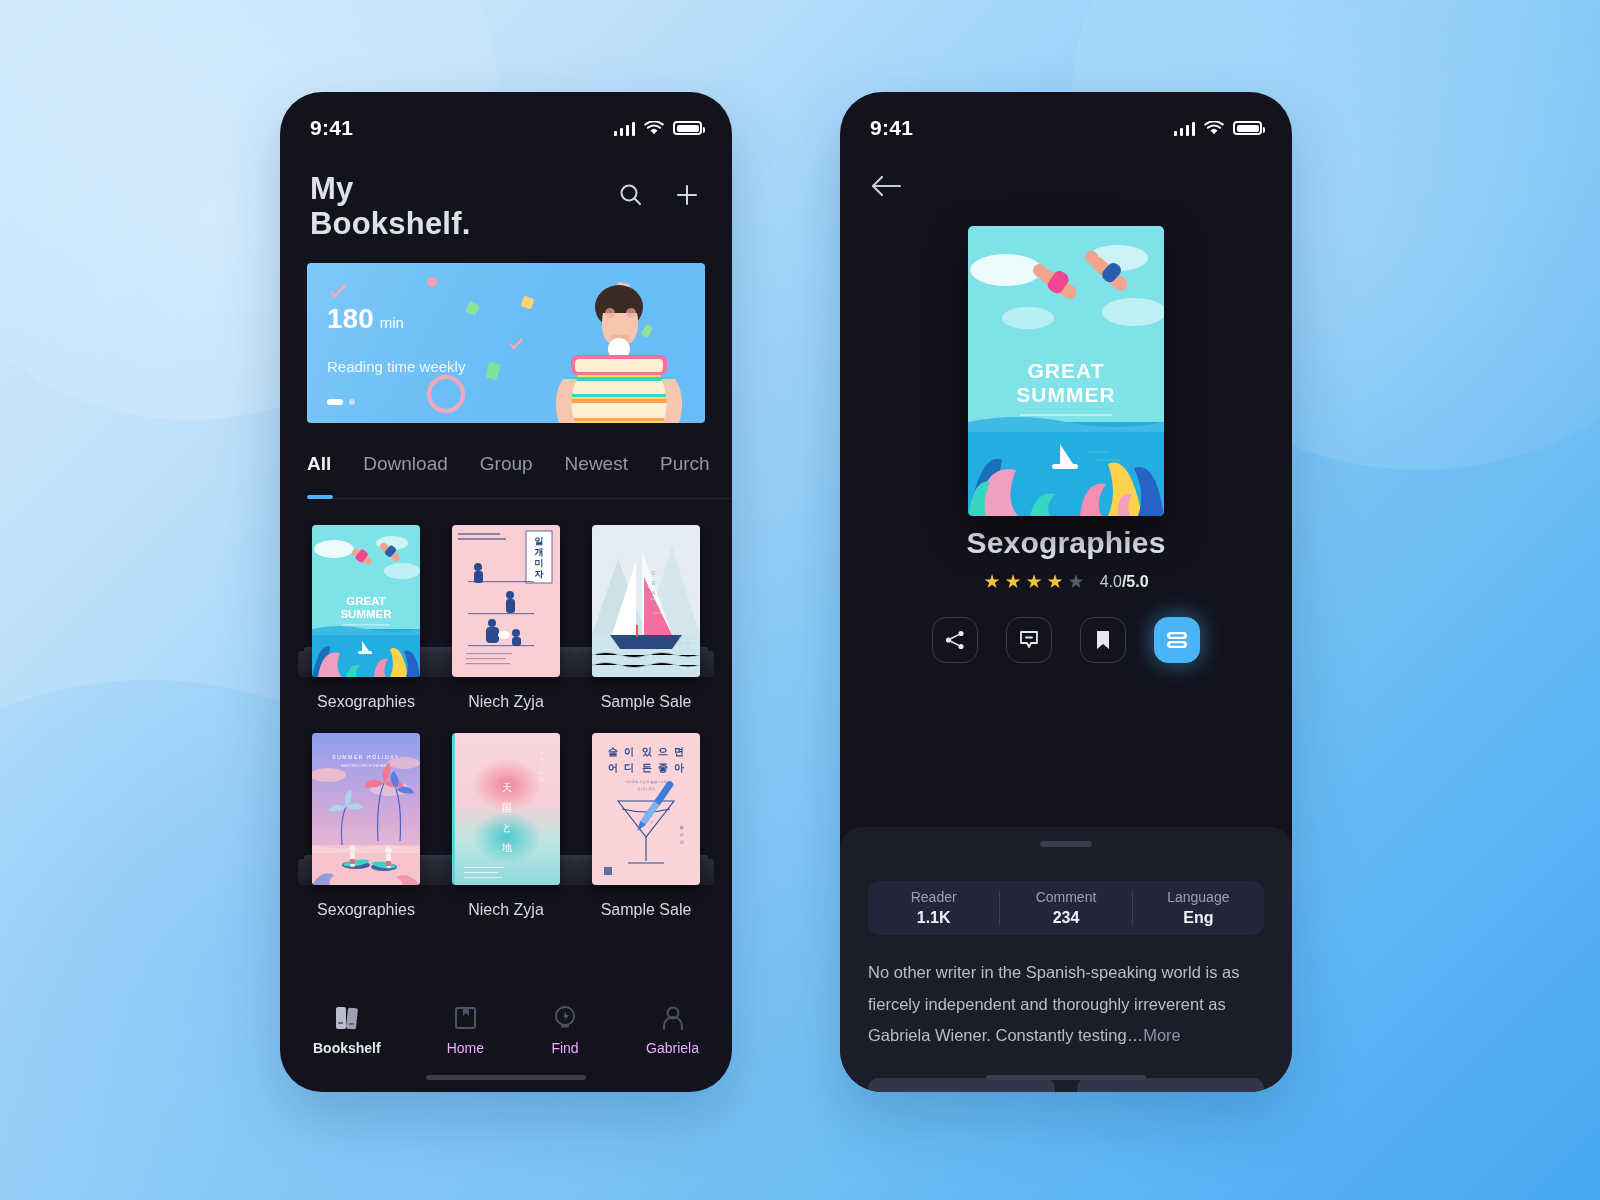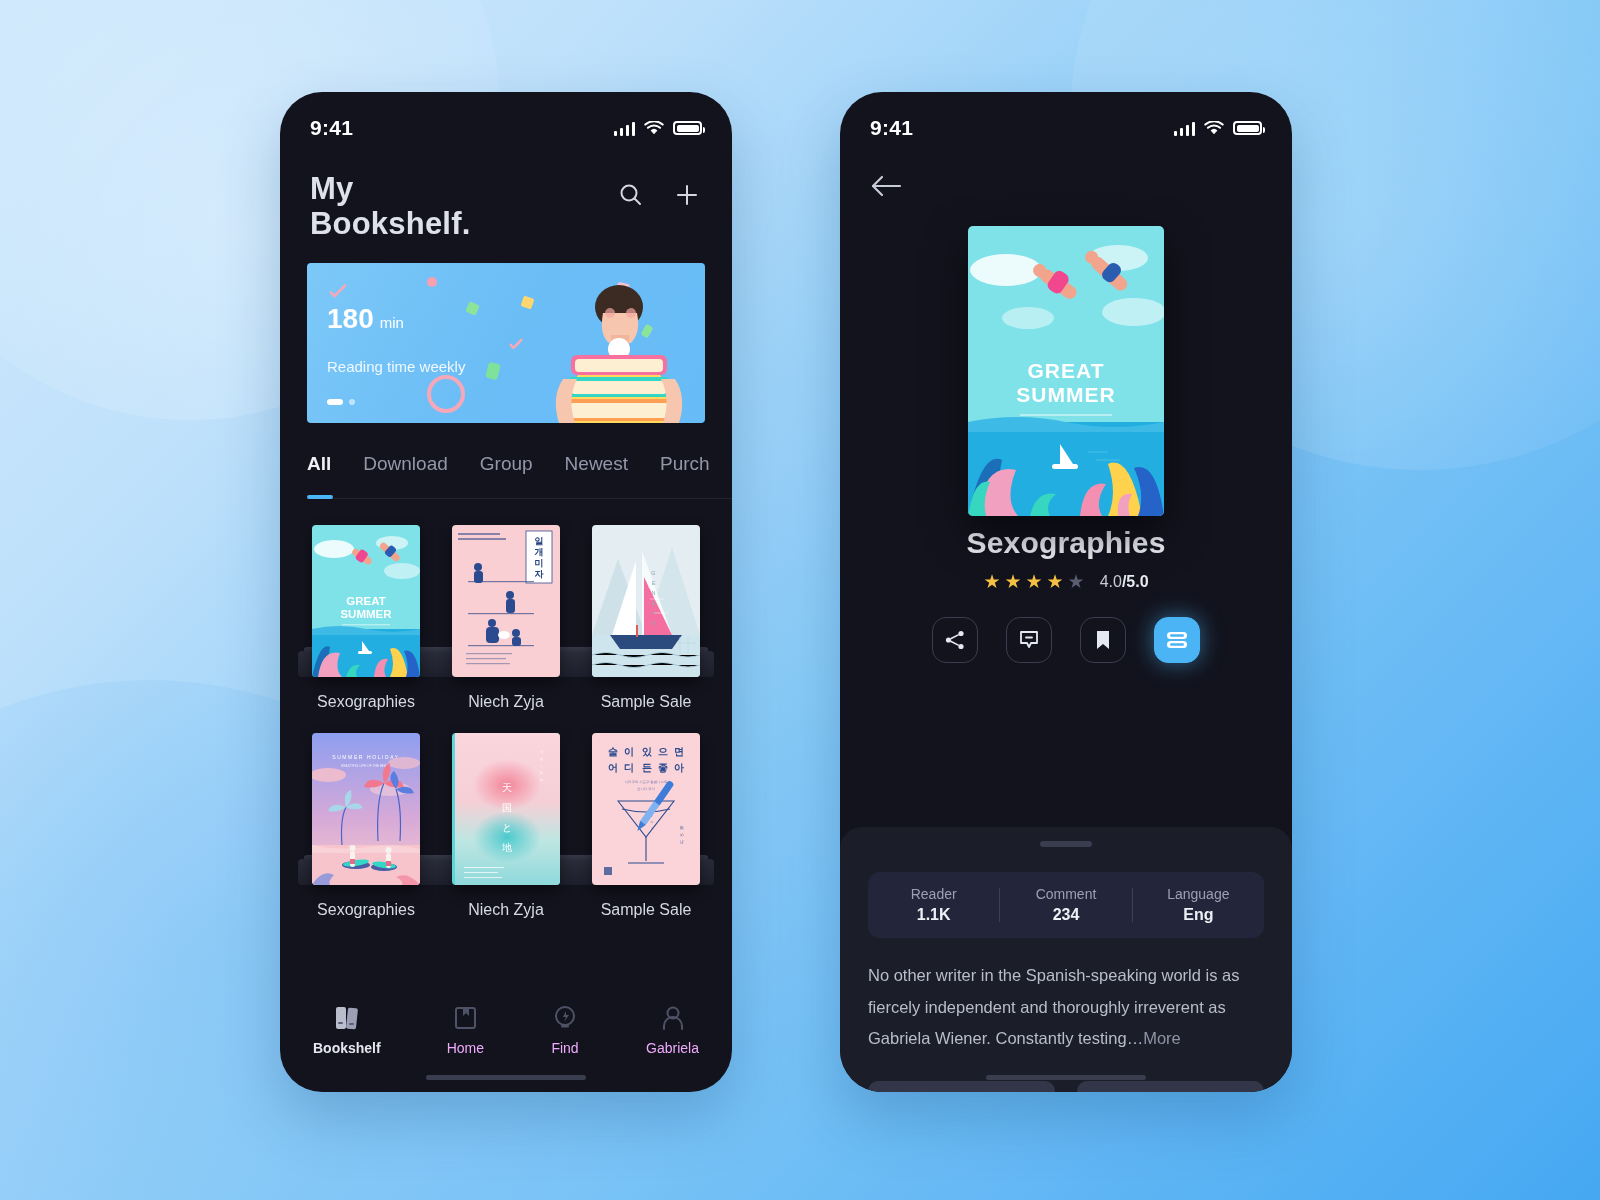--- a/index.html
+++ b/index.html
@@ -145,21 +145,21 @@
     background: #4ab4f5; border-color: #4ab4f5;
     box-shadow: 0 0 22px rgba(74,180,245,.55);
   }
 
   .sheet {
     position: absolute; left: 0; right: 0; bottom: 0; top: 735px;
     background: #1b1d29; border-radius: 22px 22px 0 0; padding: 0 28px;
   }
   .handle { width: 52px; height: 6px; background: #3a3d50; border-radius: 3px; margin: 14px auto 0 auto; }
   .stats {
-    margin-top: 25px; background: #23263a; border-radius: 12px; height: 66px;
+    margin-top: 34px; background: #23263a; border-radius: 12px; height: 54px;
     display: flex; align-items: center;
   }
   .stat { flex: 1; text-align: center; }
   .stat .k { color: #9ba0b2; font-size: 14px; }
   .stat .v { color: #eef0f6; font-size: 16px; font-weight: bold; margin-top: 4px; }
   .divider { width: 1px; height: 34px; background: #3c4055; }
   .desc { margin-top: 22px; color: #b9bdcb; font-size: 16.5px; line-height: 1.92; }
   .more { color: #8e93a5; cursor: pointer; }
   .cta { display: flex; gap: 22px; margin-top: 26px; }
   .cta button {

